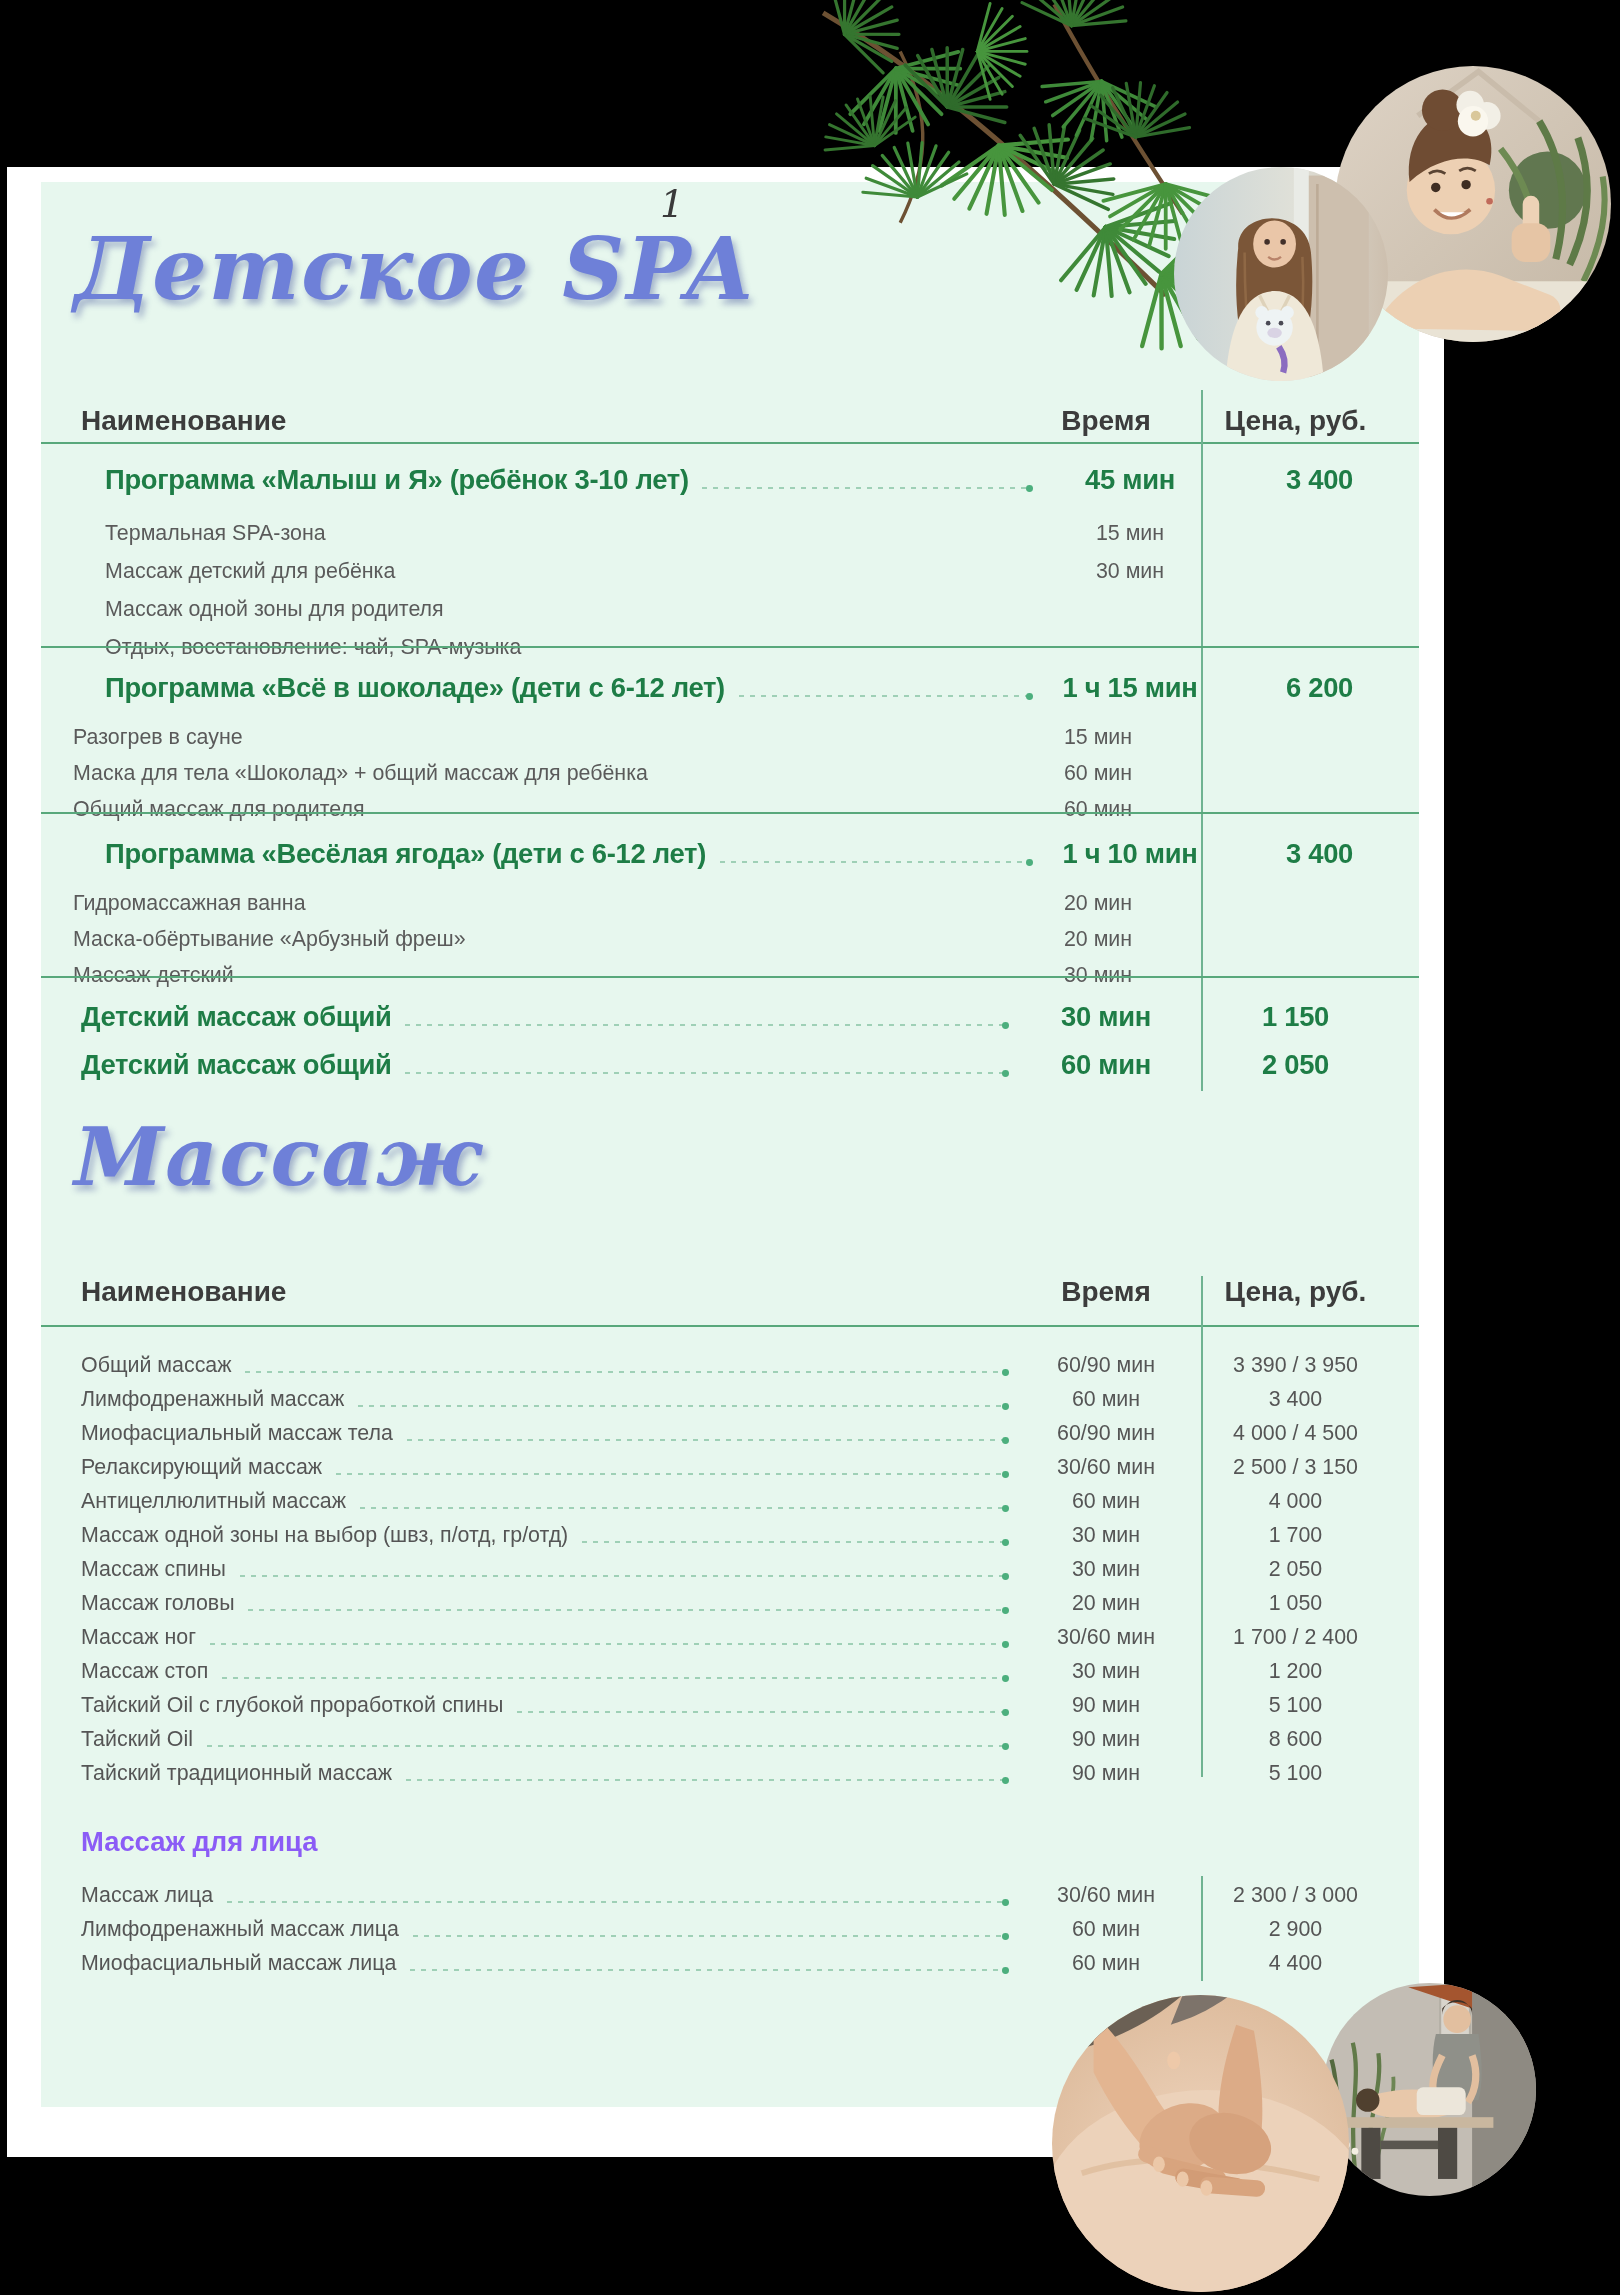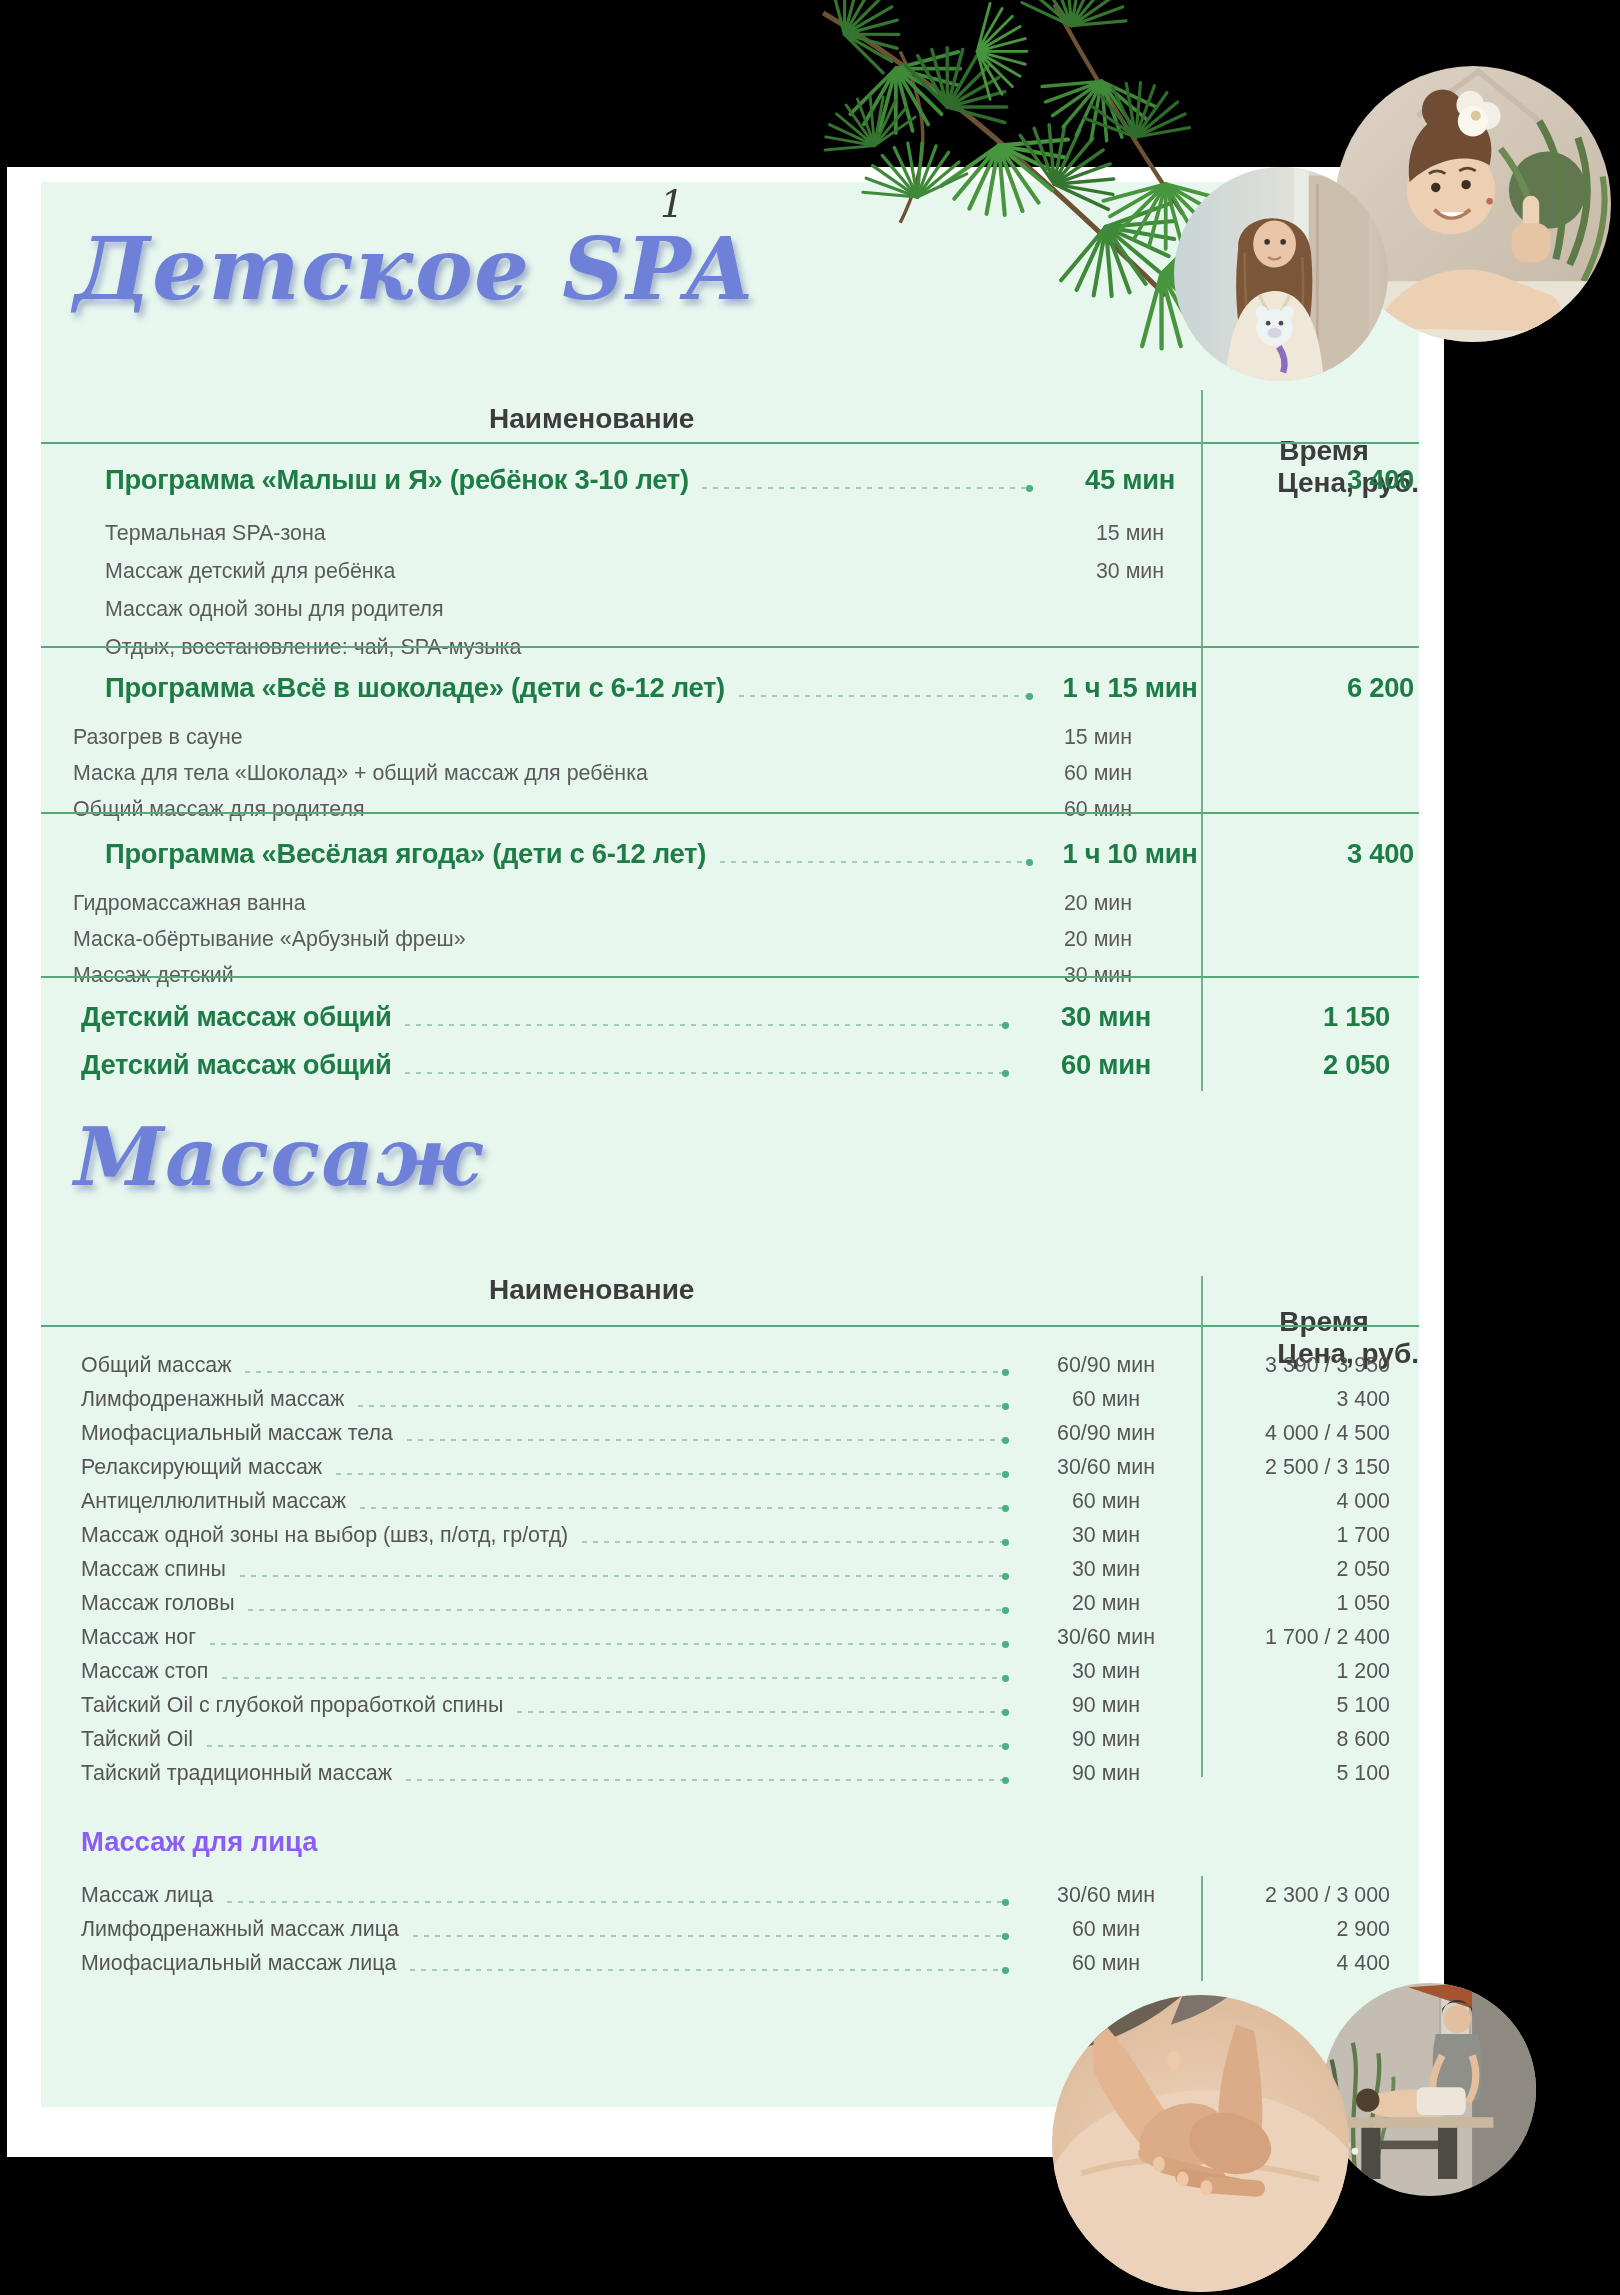--- a/index.html
+++ b/index.html
@@ -14,23 +14,23 @@
   .script-title{position:absolute;font-family:"DejaVu Serif",serif;font-style:italic;font-weight:700;
                 color:#6e80d8;text-shadow:3.4px 5.1px 6px rgba(80,95,160,.45);letter-spacing:1.7px;white-space:nowrap;}
   .t1{left:33px;top:36px;font-size:86px;}
   .t2{left:33px;top:927px;font-size:81px;}
 
   .row{position:absolute;left:0;width:1378px;box-sizing:border-box;padding-left:40px;
        display:flex;align-items:flex-end;}
   .c-name{width:930px;display:flex;align-items:flex-end;min-width:0;}
   .c-name .nm{white-space:nowrap;}
   .c-time{width:190px;text-align:center;}
-  .c-price{width:189px;text-align:right;}
-
-  .hrow{font-size:28px;font-weight:700;color:#3c3c3c;height:34px;flex-direction:column;}
+  .c-price{width:189px;text-align:center;}
+
+  .hrow{font-size:28px;font-weight:700;color:#3c3c3c;height:34px;}
   .grow{font-size:27.4px;font-weight:700;color:#1e7d46;height:38px;letter-spacing:-0.3px;}
   .irow{font-size:21.4px;color:#5a5a5a;height:38px;}
   .mrow{font-size:21.4px;color:#555555;height:34px;}
 
   .leader{flex:1;height:1.7px;margin:0 5.1px 6.9px 13.7px;align-self:flex-end;position:relative;
           background:repeating-linear-gradient(90deg,#9fd0b6 0 5.1px,transparent 5.1px 11px);}
   .leader::after{content:"";position:absolute;right:-2.6px;bottom:-2.6px;width:6.9px;height:6.9px;
                  border-radius:50%;background:#4caf7d;}
   .mrow .leader{margin-bottom:5.1px;}
 

